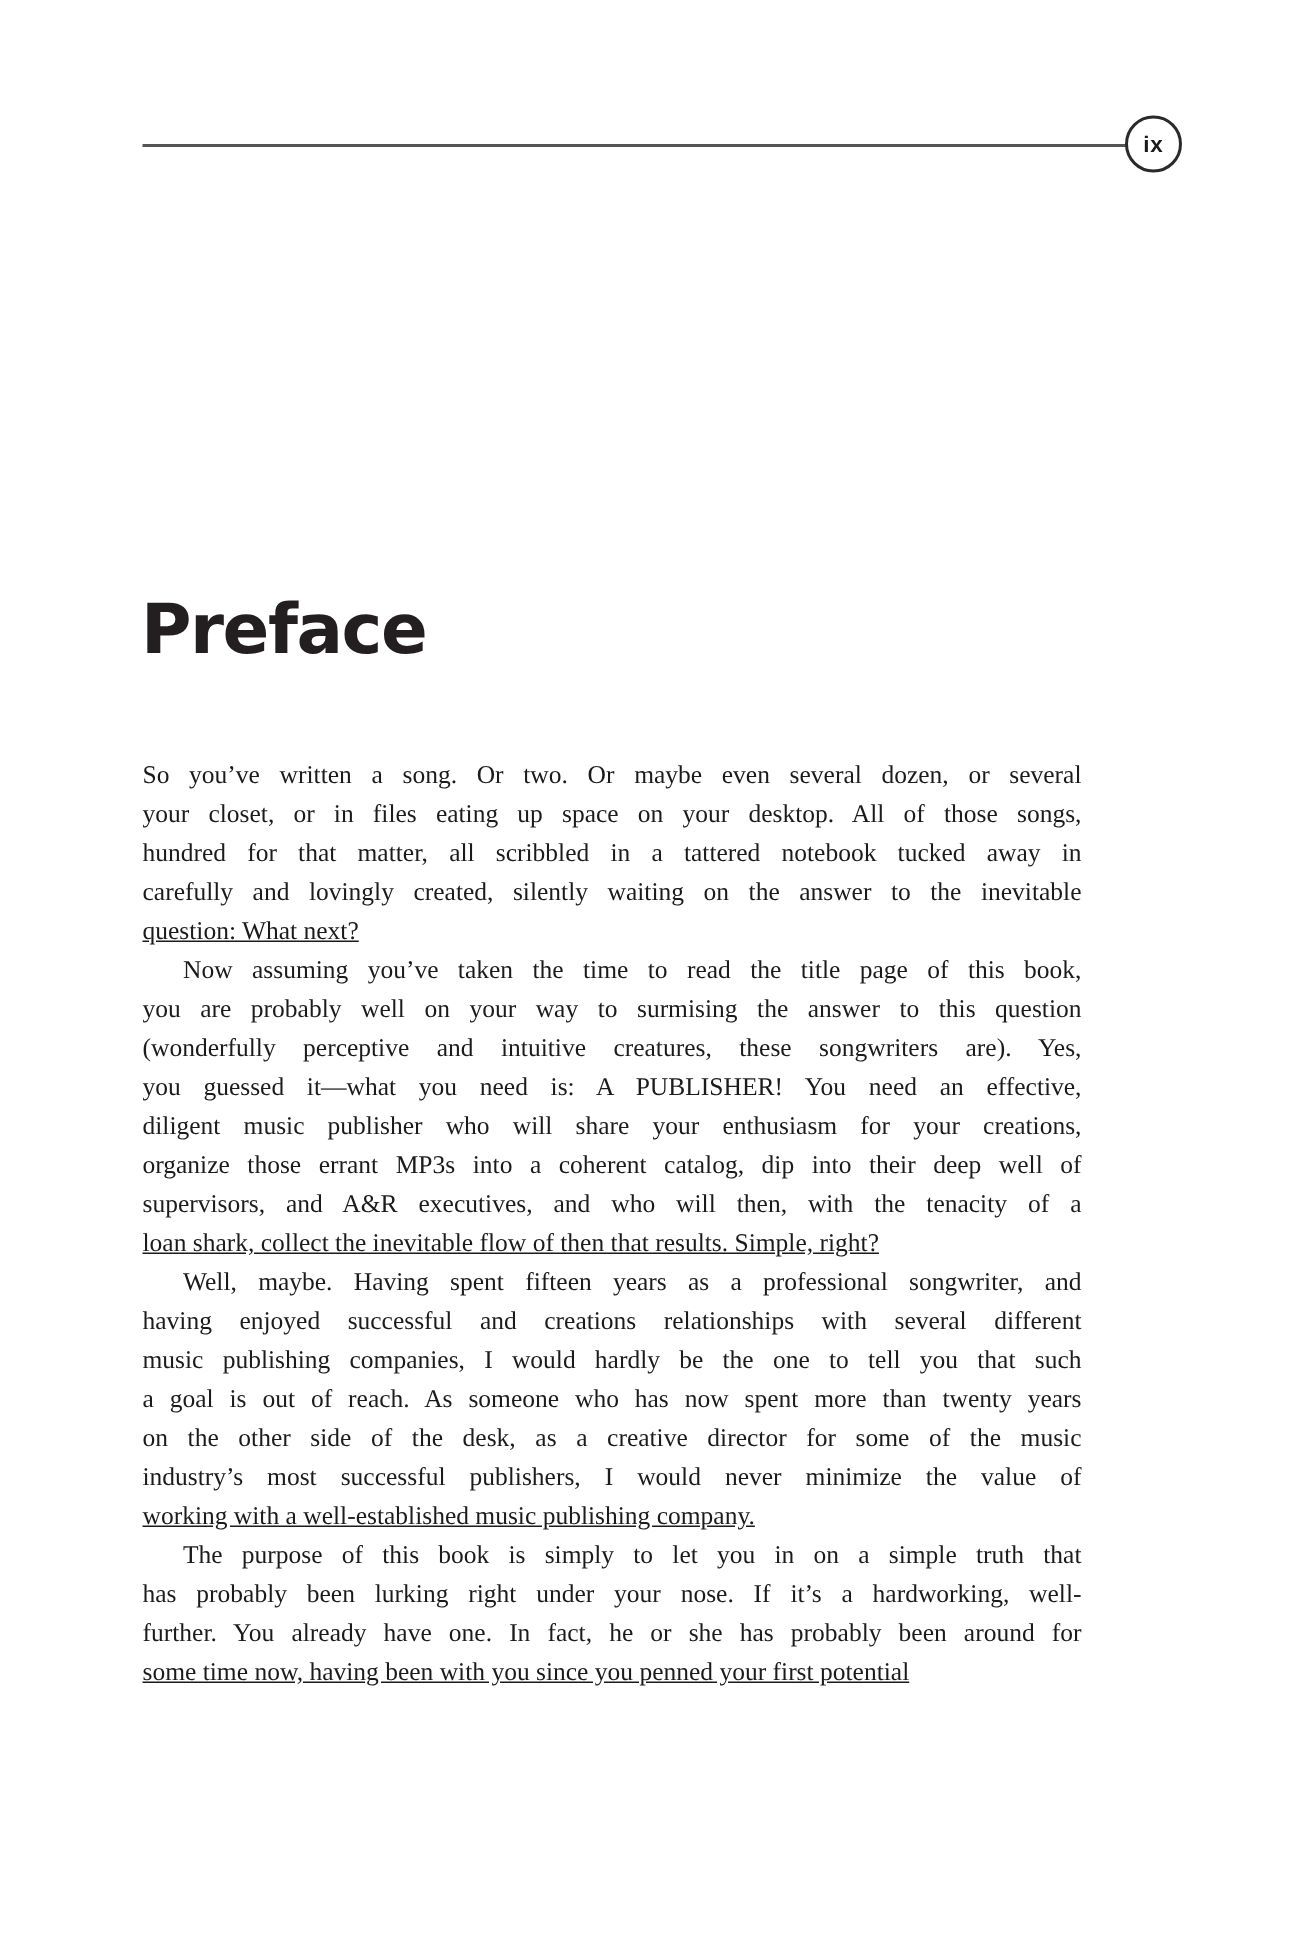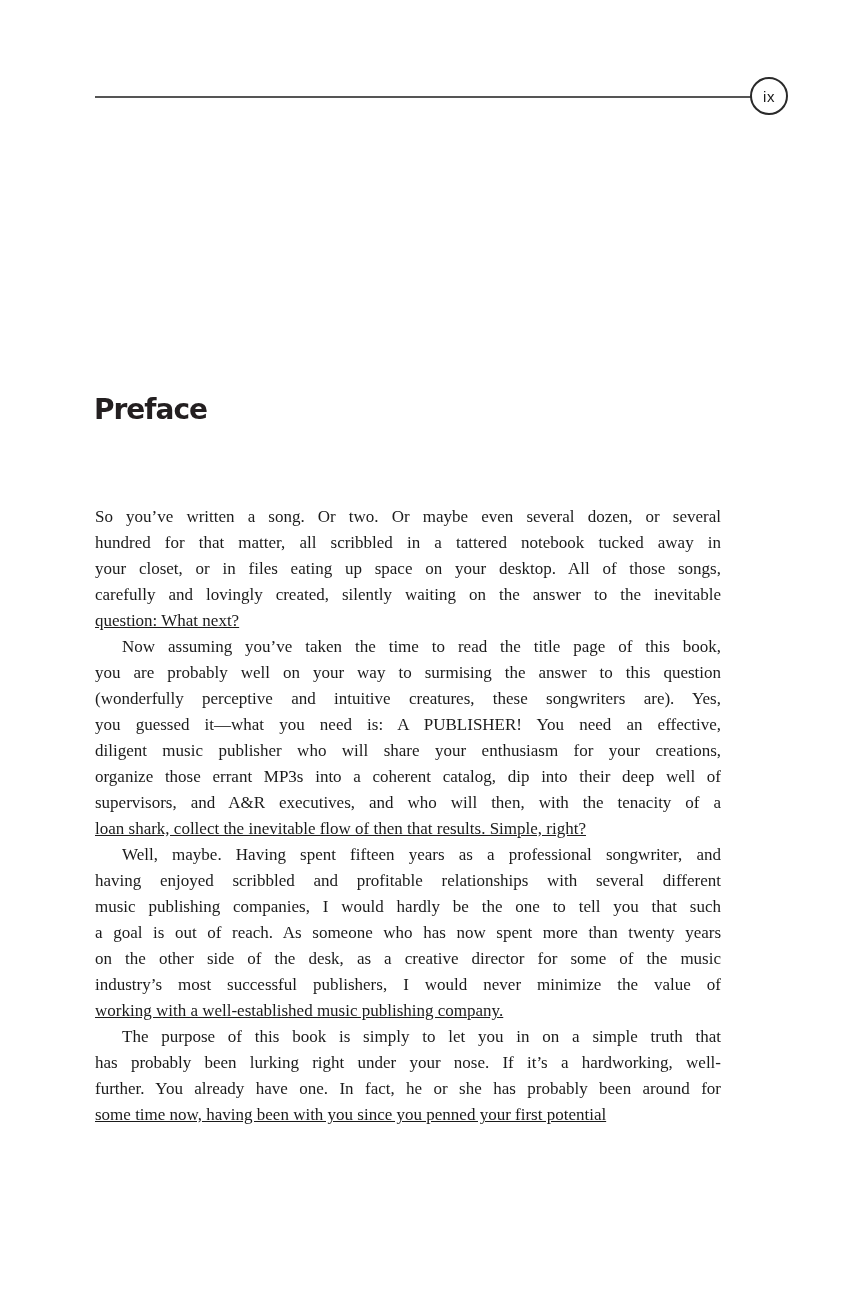--- a/index.html
+++ b/index.html
@@ -32,33 +32,33 @@
     border: 2px solid #2a2a2a;
     border-radius: 50%;
     background: #ffffff;
     display: flex;
     align-items: center;
     justify-content: center;
     box-sizing: border-box;
   }
   .page-number {
     font-family: "Liberation Sans", sans-serif;
-    font-weight: normal;
+    font-weight: bold;
     font-size: 15px;
     color: #1b1b1b;
     letter-spacing: 0.5px;
   }
   .chapter-title {
     position: absolute;
     left: 94px;
     top: 396px;
     margin: 0;
     font-family: "DejaVu Sans", sans-serif;
     font-weight: bold;
-    font-size: 28px;
+    font-size: 46px;
     letter-spacing: -1px;
     line-height: 1;
     color: #231f20;
   }
   .body-text {
     position: absolute;
     left: 95px;
     top: 504px;
     width: 626px;
   }
@@ -88,38 +88,38 @@
 
 <div class="page-number-circle">
   <span class="page-number">ix</span>
 </div>
 
 <h1 class="chapter-title">Preface</h1>
 
 <div class="body-text">
     <div class="para">
       <div class="line">So you’ve written a song. Or two. Or maybe even several dozen, or several</div>
+      <div class="line">your closet, or in files eating up space on your desktop. All of those songs,</div>
       <div class="line">hundred for that matter, all scribbled in a tattered notebook tucked away in</div>
-      <div class="line">your closet, or in files eating up space on your desktop. All of those songs,</div>
       <div class="line">carefully and lovingly created, silently waiting on the answer to the inevitable</div>
       <div class="line last">question: What next?</div>
     </div>
     <div class="para indented">
       <div class="line">Now assuming you’ve taken the time to read the title page of this book,</div>
       <div class="line">you are probably well on your way to surmising the answer to this question</div>
       <div class="line">(wonderfully perceptive and intuitive creatures, these songwriters are). Yes,</div>
       <div class="line">you guessed it—what you need is: A PUBLISHER! You need an effective,</div>
       <div class="line">diligent music publisher who will share your enthusiasm for your creations,</div>
       <div class="line">organize those errant MP3s into a coherent catalog, dip into their deep well of</div>
       <div class="line">supervisors, and A&amp;R executives, and who will then, with the tenacity of a</div>
       <div class="line last">loan shark, collect the inevitable flow of then that results. Simple, right?</div>
     </div>
     <div class="para indented">
       <div class="line">Well, maybe. Having spent fifteen years as a professional songwriter, and</div>
-      <div class="line">having enjoyed scribbled and profitable relationships with several different</div>
+      <div class="line">having enjoyed successful and creations relationships with several different</div>
       <div class="line">music publishing companies, I would hardly be the one to tell you that such</div>
       <div class="line">a goal is out of reach. As someone who has now spent more than twenty years</div>
       <div class="line">on the other side of the desk, as a creative director for some of the music</div>
       <div class="line">industry’s most successful publishers, I would never minimize the value of</div>
       <div class="line last">working with a well-established music publishing company.</div>
     </div>
     <div class="para indented">
       <div class="line">The purpose of this book is simply to let you in on a simple truth that</div>
       <div class="line">has probably been lurking right under your nose. If it’s a hardworking, well-</div>
       <div class="line">further. You already have one. In fact, he or she has probably been around for</div>

